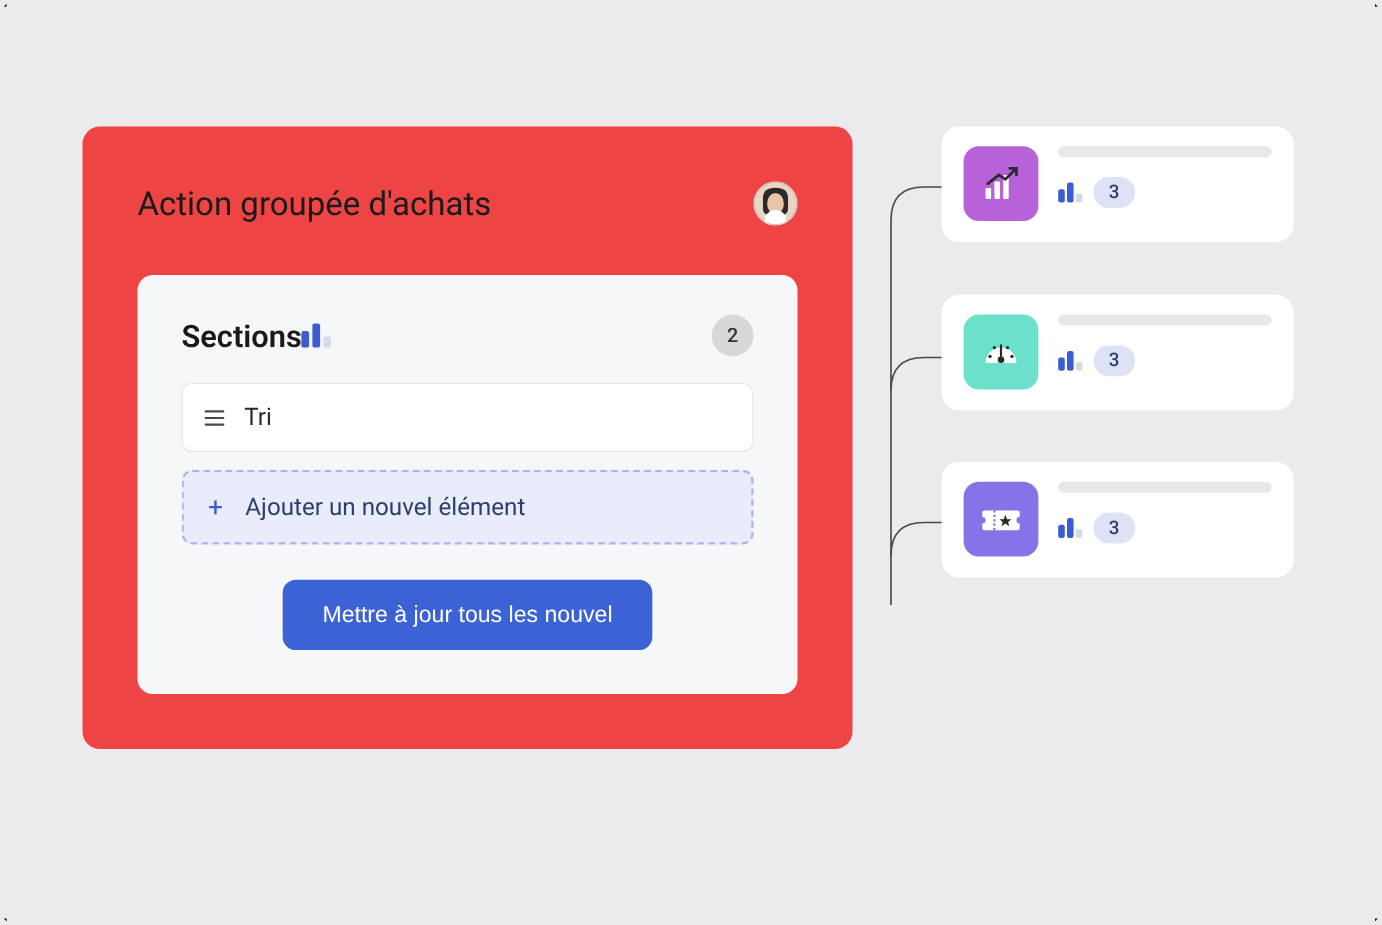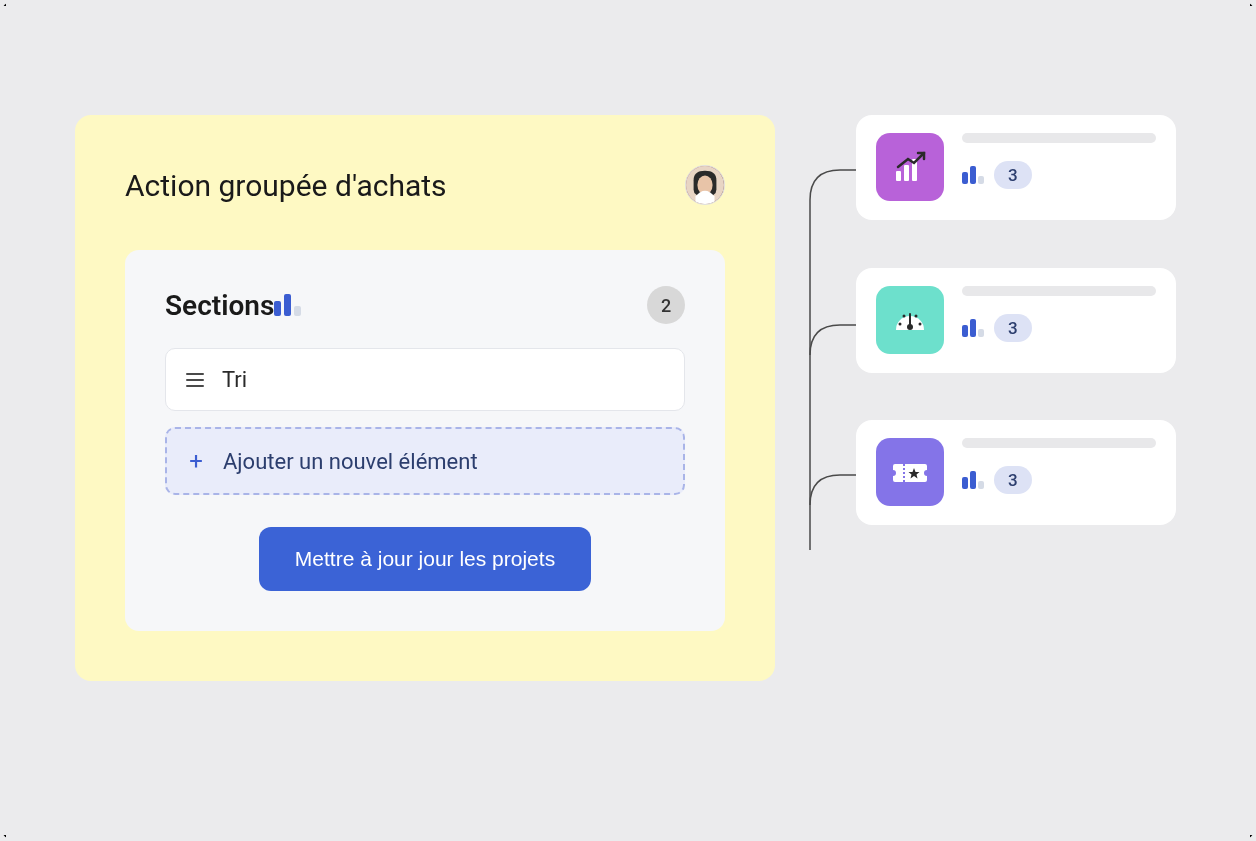--- a/index.html
+++ b/index.html
@@ -16,21 +16,21 @@
       position: relative;
       border-radius: 16px;
       overflow: hidden;
     }
 
     .main-panel {
       position: absolute;
       left: 75px;
       top: 115px;
       width: 700px;
-      background: #fef9c3;
+      background: #ef4444;
       border-radius: 16px;
       padding: 50px;
     }
 
     .panel-header {
       display: flex;
       justify-content: space-between;
       align-items: center;
       margin-bottom: 45px;
     }
@@ -346,21 +346,21 @@
         <span class="line"></span>
       </span>
       <span class="section-label">Tri</span>
     </div>
 
     <div class="add-item">
       <span class="plus-icon">+</span>
       <span class="add-label">Ajouter un nouvel élément</span>
     </div>
 
-    <button class="update-button">Mettre à jour jour les projets</button>
+    <button class="update-button">Mettre à jour tous les nouvel</button>
   </div>
 </div>
 
 <div class="project-card project-card-1">
   <div class="project-icon project-icon-1">
     <svg width="40" height="40" viewBox="0 0 40 40">
       <rect x="6" y="24" width="5" height="10" fill="#fff" rx="1"></rect>
       <rect x="14" y="18" width="5" height="16" fill="#fff" rx="1"></rect>
       <rect x="22" y="12" width="5" height="22" fill="#fff" rx="1"></rect>
       <path d="M 8 20 L 18 12 L 24 16 L 34 6" stroke="#2a2a2a" stroke-width="2.5" fill="none" stroke-linecap="round"></path>

